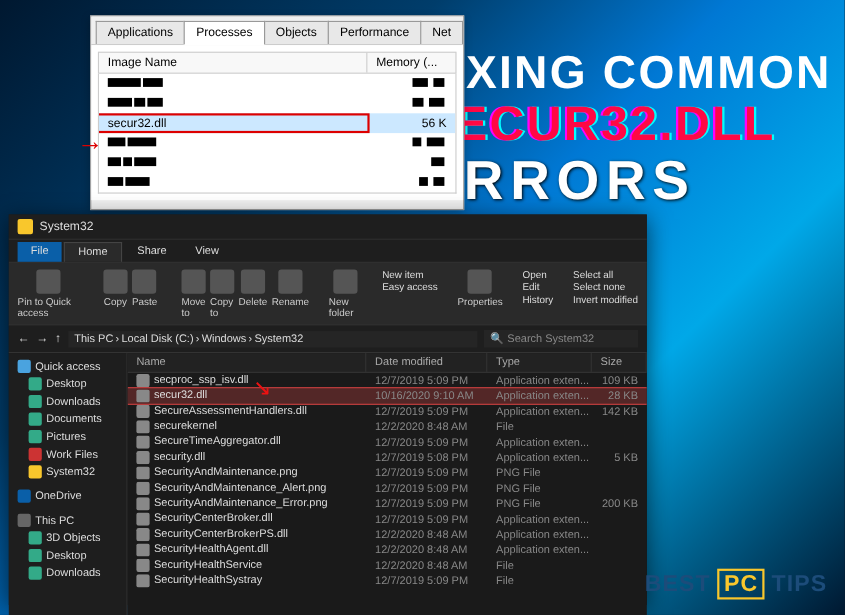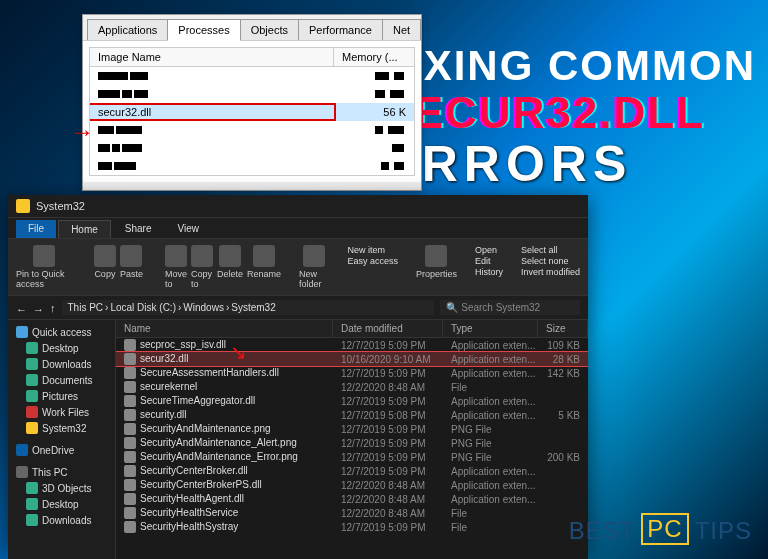--- a/index.html
+++ b/index.html
@@ -63,21 +63,21 @@
 .fe-file{display:flex;font-size:10px;padding:1px 0;align-items:center}
 .fe-file .cn{flex:1;padding:0 8px;display:flex;align-items:flex-start;gap:4px;white-space:nowrap;overflow:hidden}
 .fe-file .cd{width:110px;padding:0 8px;color:#888}
 .fe-file .ct{width:95px;padding:0 8px;color:#888;white-space:nowrap;overflow:hidden}
 .fe-file .cs{width:50px;padding:0 8px;text-align:right;color:#888}
 .fe-file.sel{background:rgba(255,80,80,.25);outline:1px solid #d44}
 .fe-ficn{width:12px;height:12px;background:#888;border-radius:2px}
 .arrow2{position:absolute;left:230px;top:340px;color:#e11;font-size:20px;z-index:10}
 
 
-.wm{position:absolute;right:16px;bottom:14px;font-size:24px;font-weight:400;font-family:Impact,sans-serif;letter-spacing:1px;display:flex;align-items:flex-end;gap:6px}
+.wm{position:absolute;right:16px;bottom:14px;font-size:21px;font-weight:700;font-family:Impact,sans-serif;letter-spacing:1px;display:flex;align-items:center;gap:6px}
 .wm .a{color:#1c4c7a}.wm .b{color:#f9c72c;border:2px solid #f9c72c;padding:0 4px}.wm .c{color:#1c4c7a}
 </style>
 </head>
 <body>
 
 <div class="bg">
   <div class="win-logo">
     <div class="q q1"></div>
       <div class="q q2"></div>
       <div class="q q3"></div>

